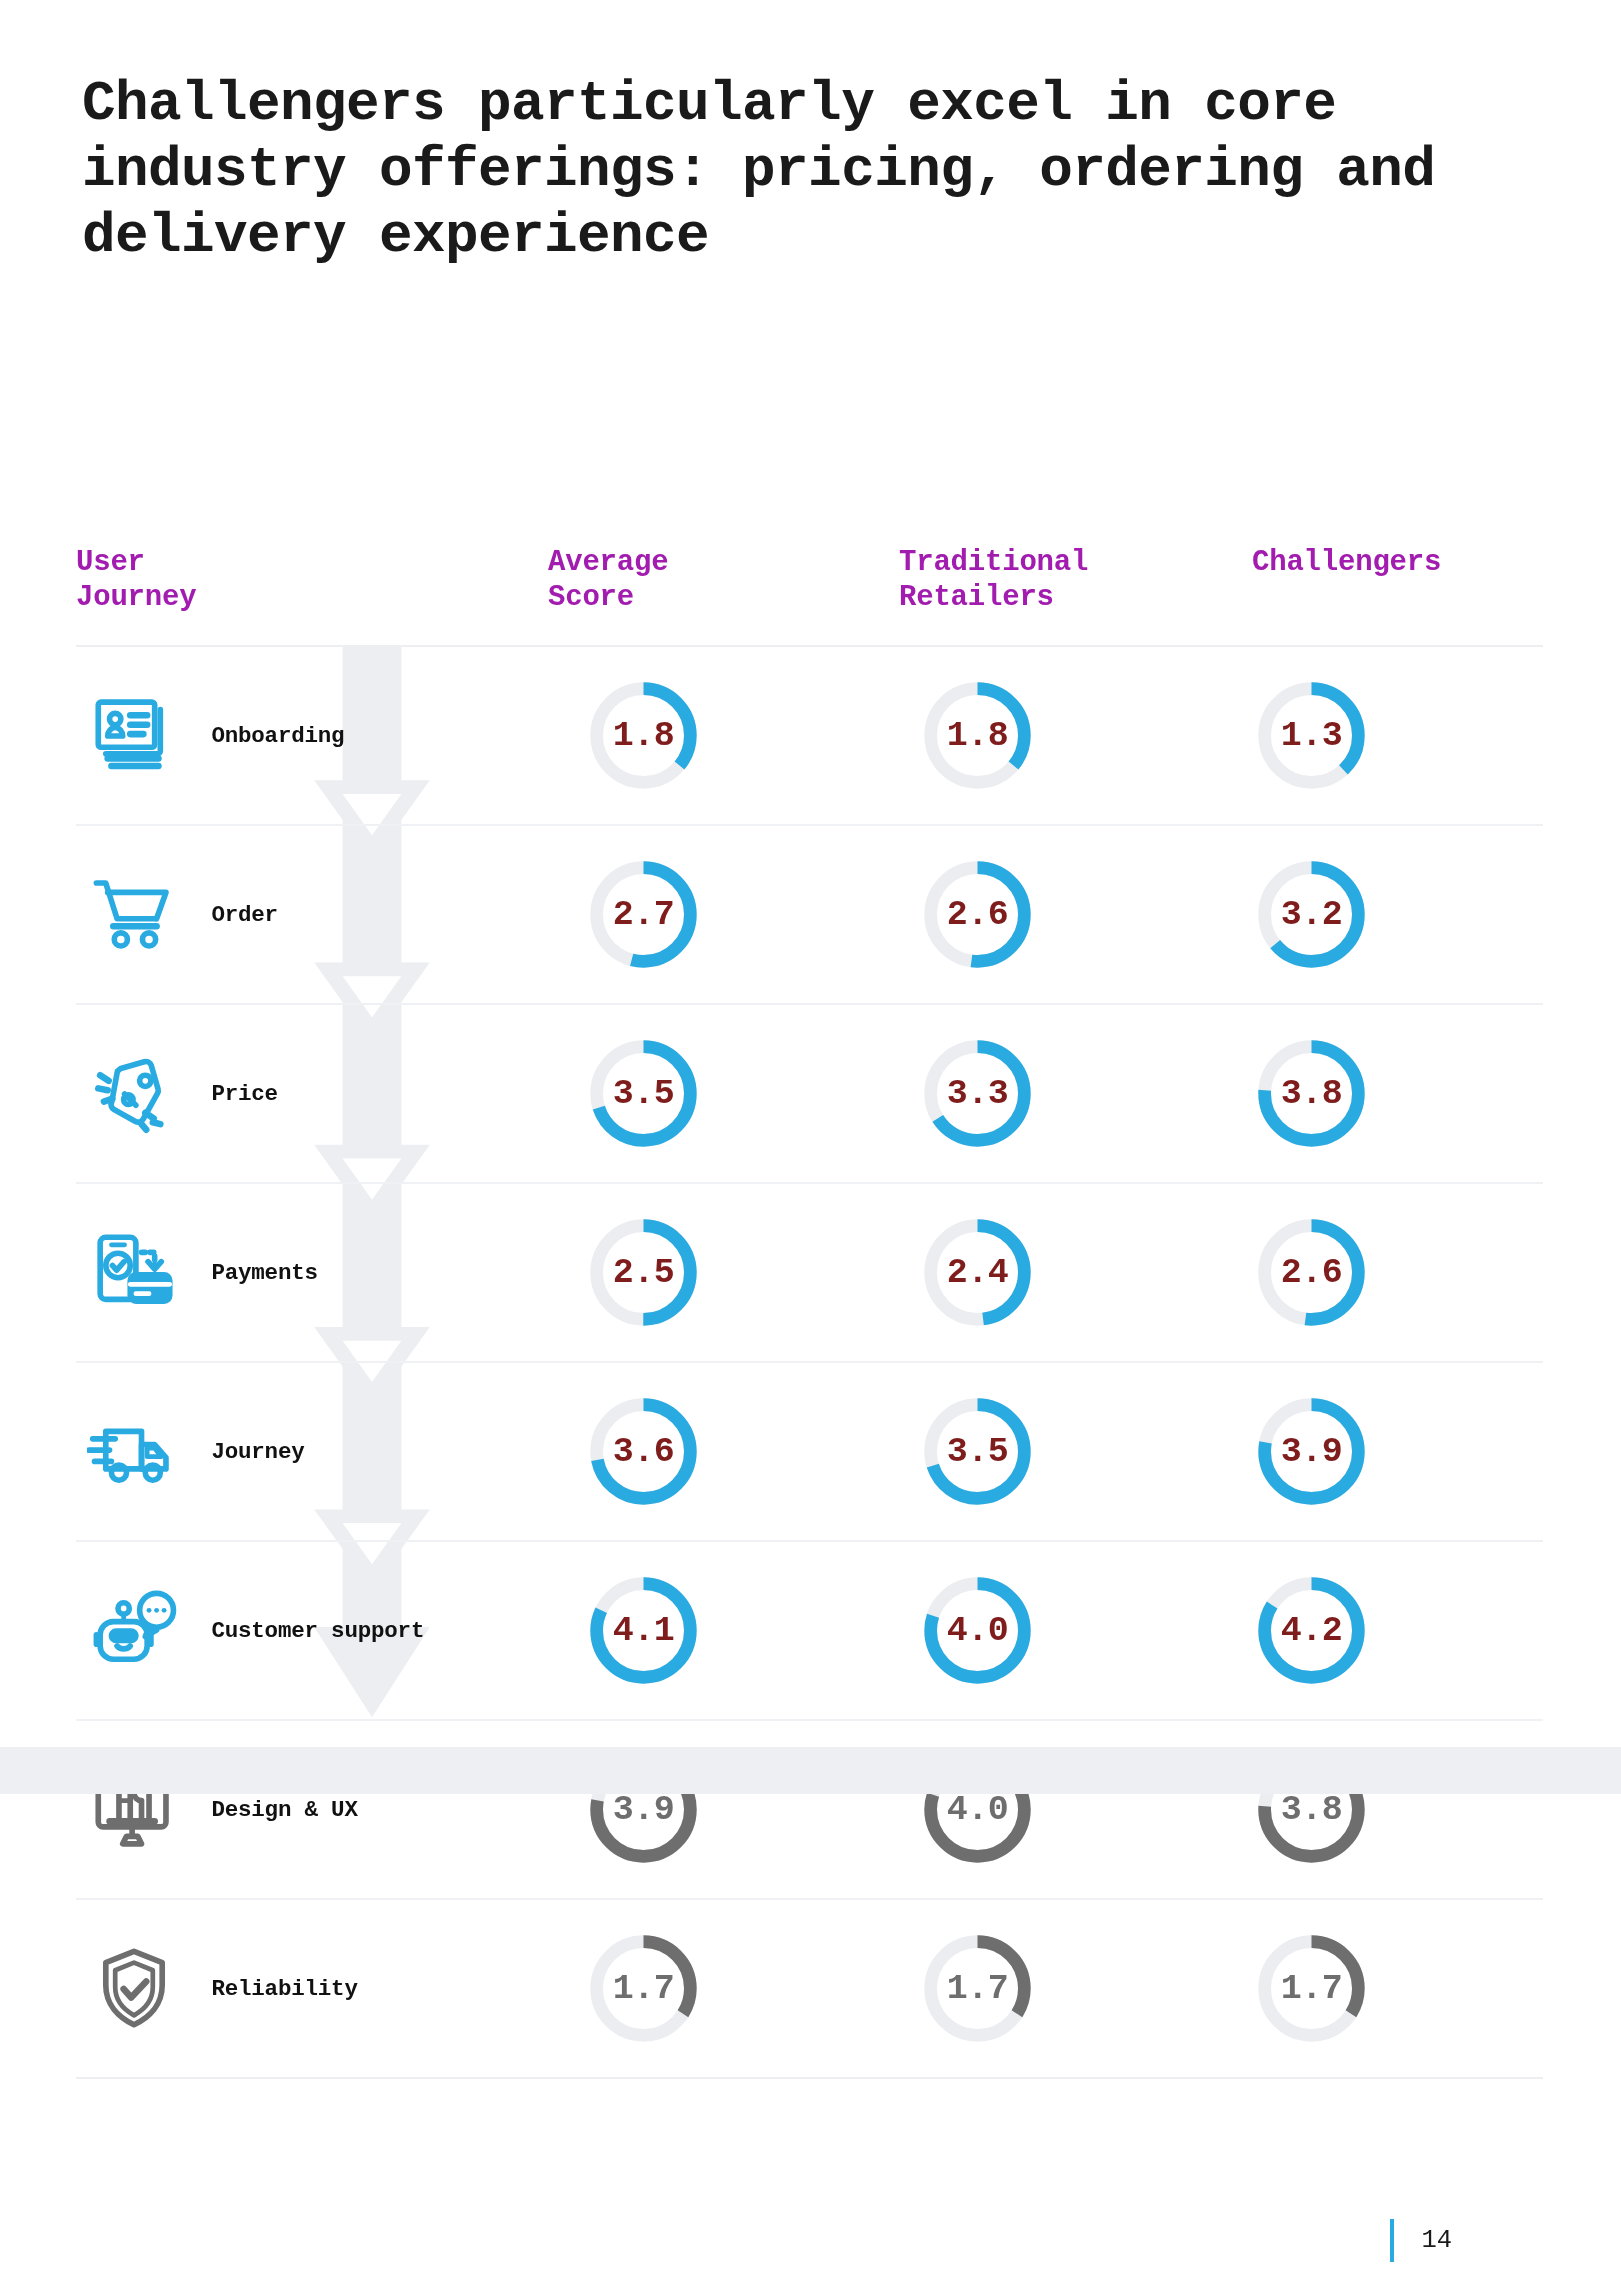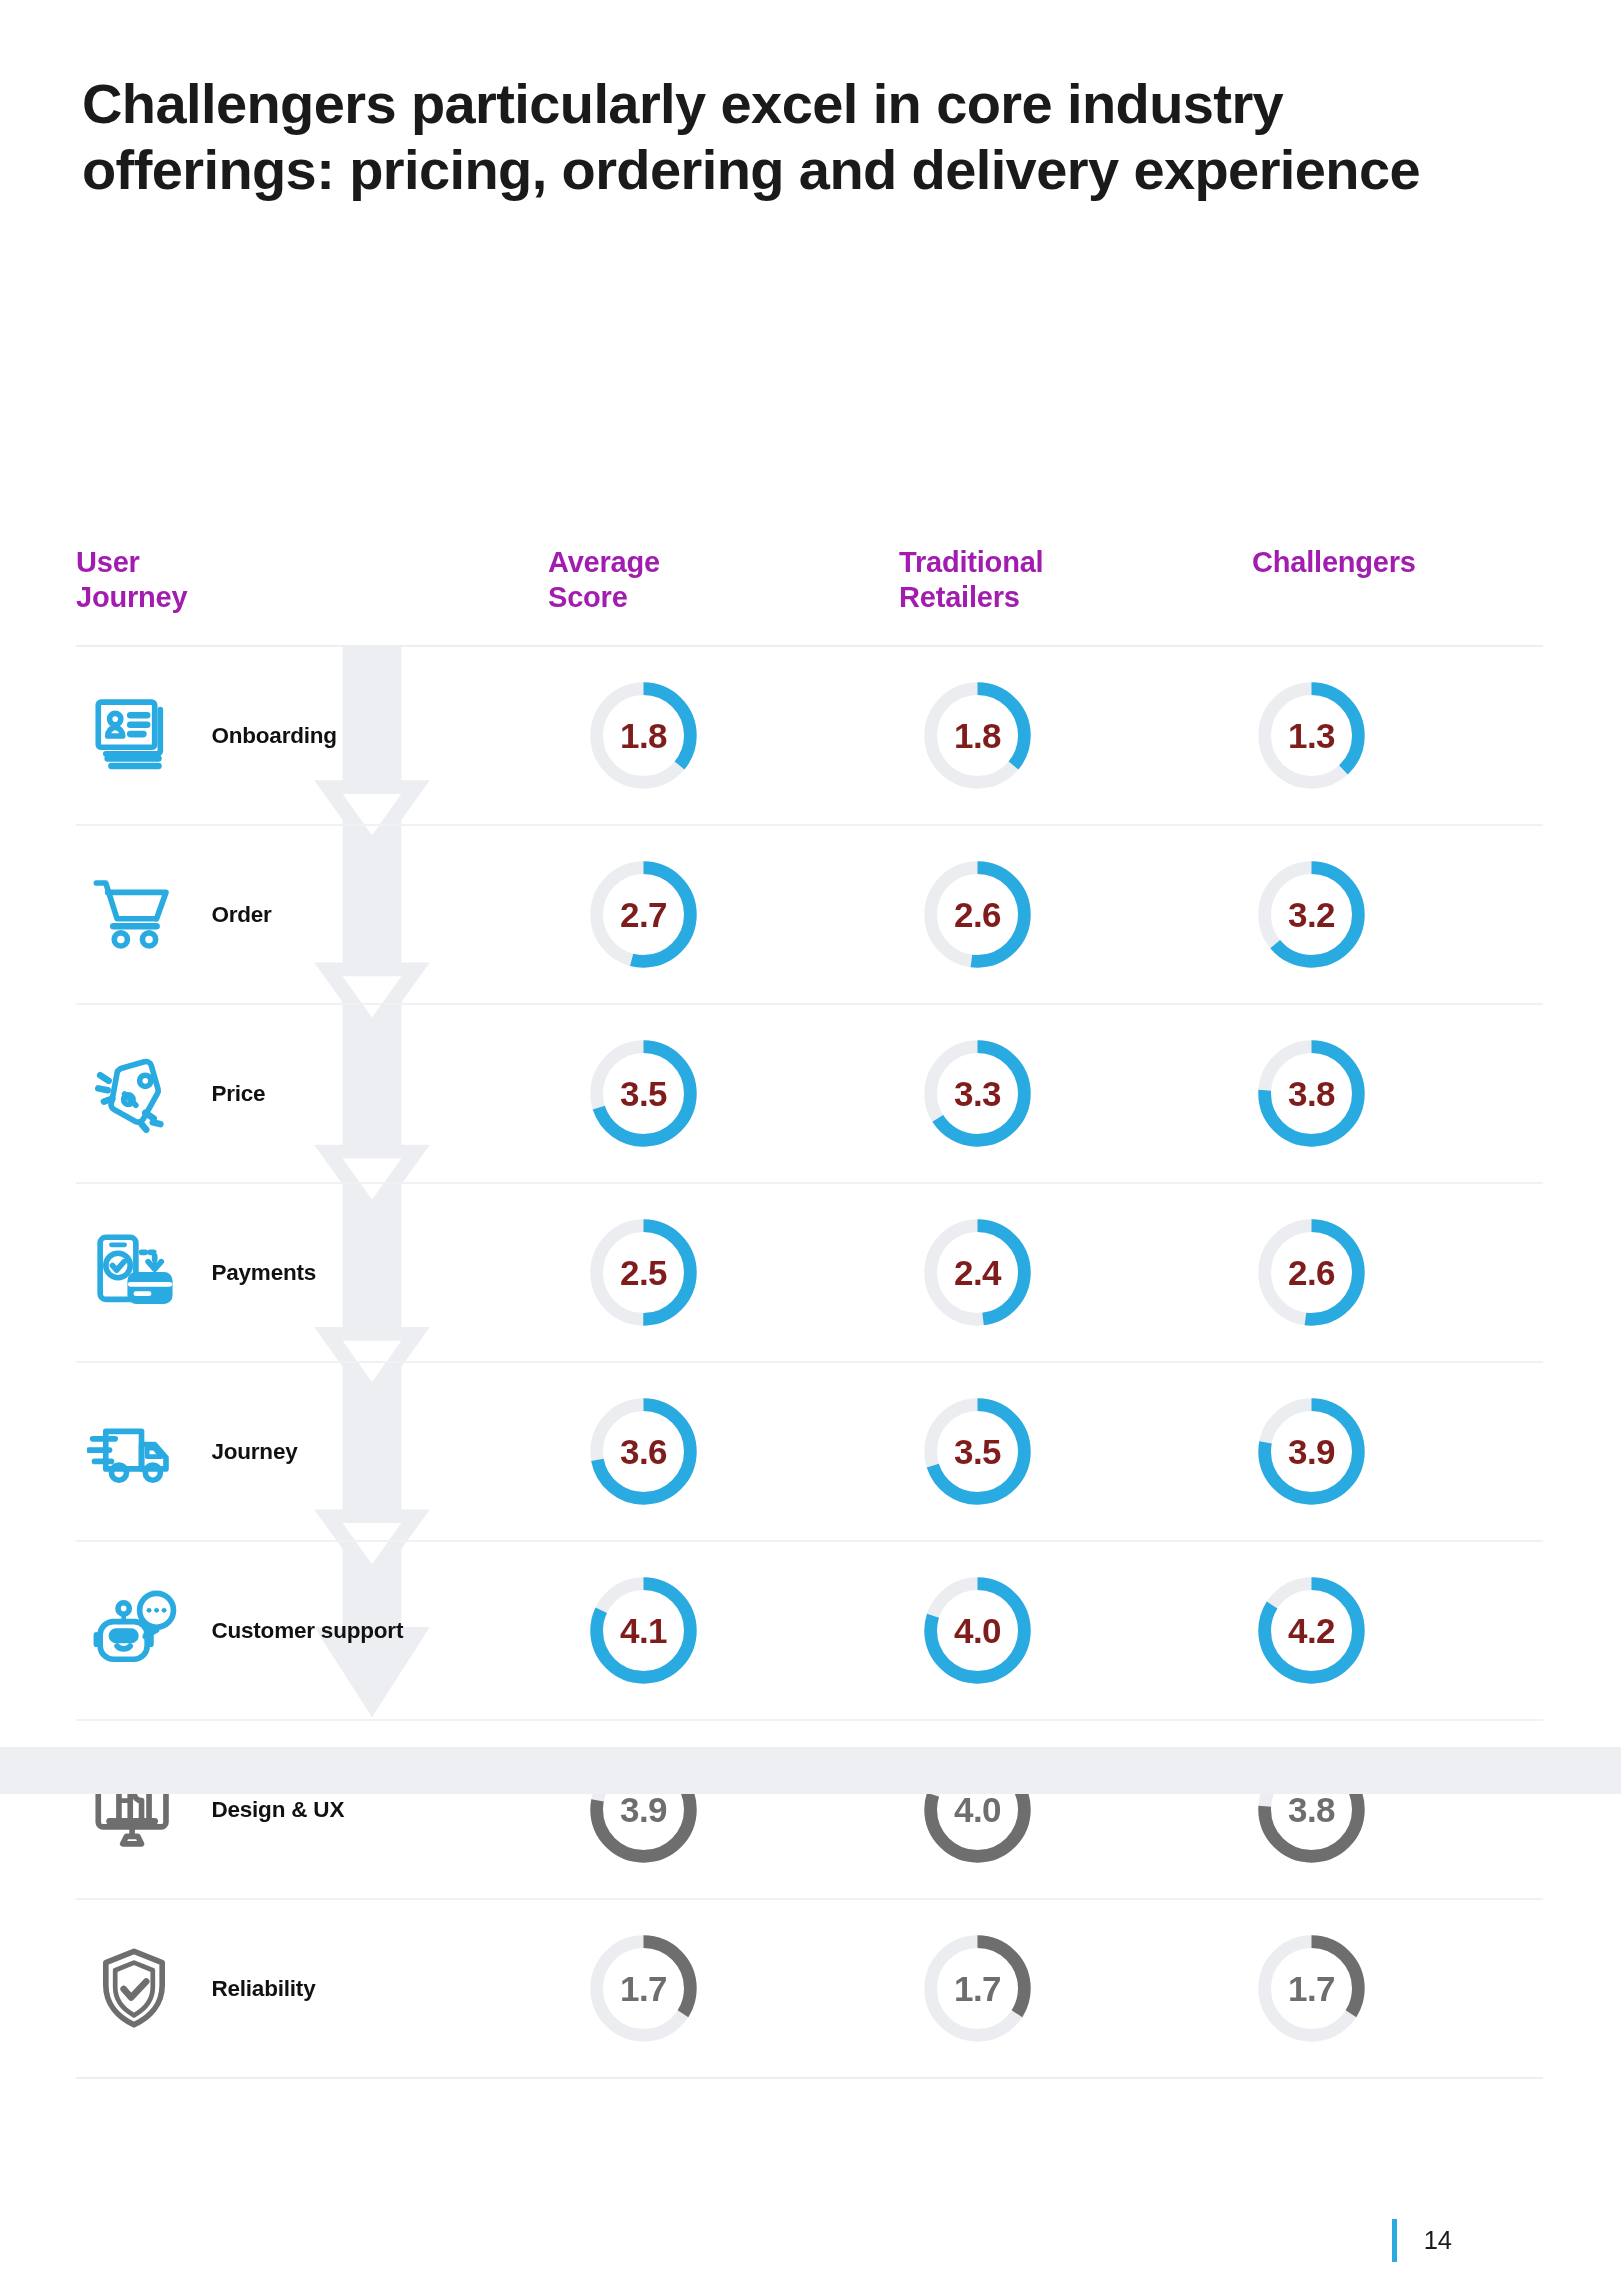--- a/index.html
+++ b/index.html
@@ -2,21 +2,21 @@
 <html><head>
 <meta charset="utf-8">
 <style>
   * { box-sizing: border-box; margin: 0; padding: 0; }
   html, body {
     width: 1621px; height: 2293px;
     background: #ffffff;
     font-family: "Liberation Sans", sans-serif;
     overflow: hidden;
   }
-  .page { position: relative; width: 1497px; height: 2293px; }
+  .page { position: relative; width: 1497px; height: 2293px; font-family: Liberation Mono, monospace; }
 
   
   .title {
     position: absolute;
     left: 82px; top: 71px; width: 1441px;
     font-size: 56px;
     font-weight: 700;
     line-height: 1.18;
     letter-spacing: -0.6px;
     color: #1a1a1a;

